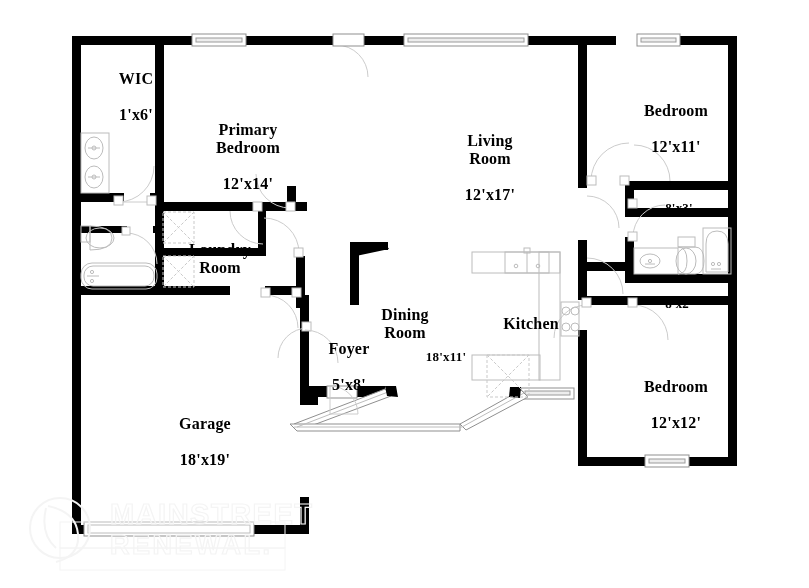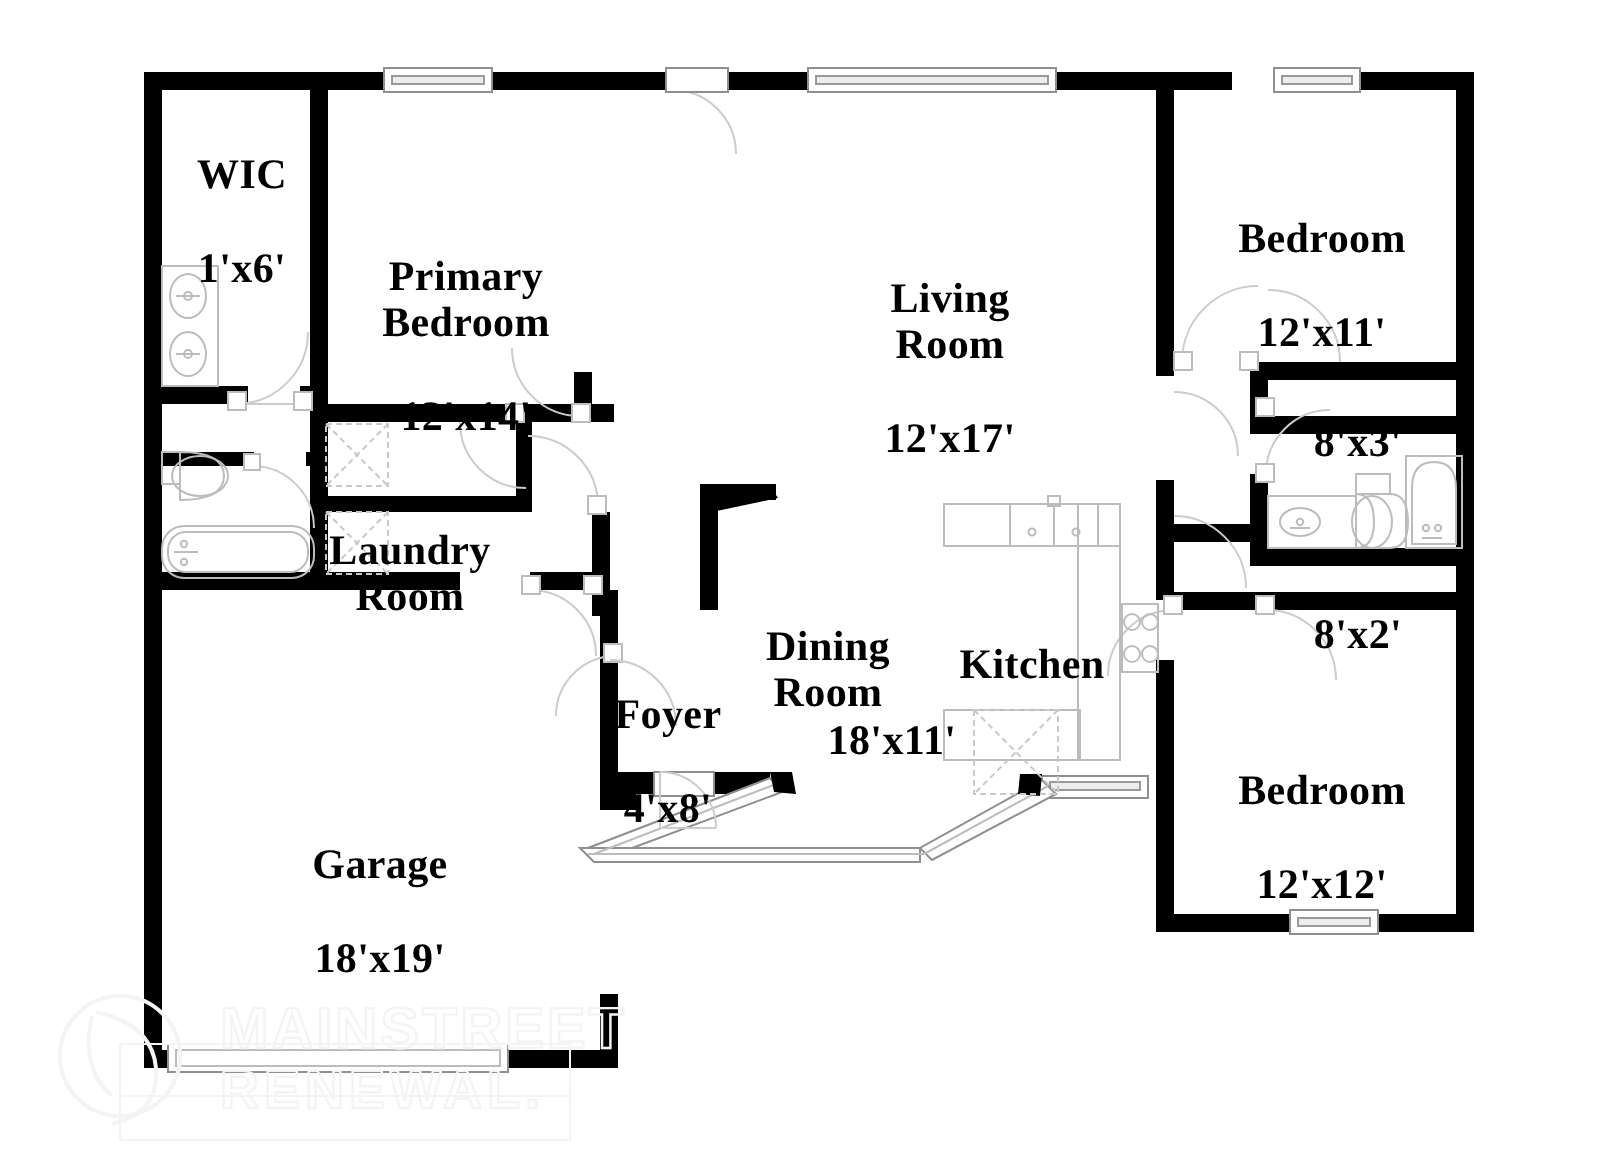--- a/index.html
+++ b/index.html
@@ -30,22 +30,22 @@
     font-family: "Liberation Serif", "DejaVu Serif", serif;
     font-weight: bold;
     color: #000000;
     line-height: 1.12;
     white-space: pre-line;
     letter-spacing: 0.2px;
     pointer-events: none;
   }
   .room-label .rl-name { display: block; }
   .room-label .rl-dim  { display: block; }
-  .sz-16 { font-size: 21px; }
-  .dim-only { font-size: 21px; }
+  .sz-16 { font-size: 16px; padding-left: 15px; }
+  .dim-only { font-size: 13px; }
 
   
   #watermark {
     position: absolute;
     left: 22px;
     top: 478px;
     width: 300px;
     height: 100px;
     pointer-events: none;
   }
@@ -327,35 +327,35 @@
   <div class="room-label sz-16" style="left:81px; top:52px; width:80px;">
     <span class="rl-name">WIC</span>
     <span class="rl-dim">1'x6'</span>
   </div>
 
   <div class="room-label sz-16" style="left:173px; top:103px; width:120px;text-align:center;">
     <span class="rl-name"><span style="display:block">Primary</span><span style="display:block">Bedroom</span></span>
     <span class="rl-dim">12'x14'</span>
   </div>
 
-  <div class="room-label sz-16" style="left:150px; top:240px; width:110px;">
+  <div class="room-label sz-16" style="left:150px; top:223px; width:110px;">
     <span class="rl-name"><span style="display:block">Laundry</span><span style="display:block">Room</span></span>
   </div>
 
   <div class="room-label sz-16" style="left:130px; top:397px; width:120px;">
     <span class="rl-name">Garage</span>
     <span class="rl-dim">18'x19'</span>
   </div>
 
   <div class="room-label sz-16" style="left:294px; top:322px; width:80px;">
     <span class="rl-name">Foyer</span>
-    <span class="rl-dim">4'x8'</span>
-  </div>
-
-  <div class="room-label sz-16" style="left:374px; top:288px; width:80px;">
+    <span class="rl-dim">5'x8'</span>
+  </div>
+
+  <div class="room-label sz-16" style="left:350px; top:288px; width:80px;">
     <span class="rl-name"><span style="display:block">Dining</span><span style="display:block">Room</span></span>
   </div>
   <div class="room-label dim-only" style="left:406px; top:335px; width:80px;">
     <span>18'x11'</span>
   </div>
 
   <div class="room-label sz-16" style="left:432px; top:114px; width:86px;">
     <span class="rl-name"><span style="display:block">Living</span><span style="display:block">Room</span></span>
     <span class="rl-dim">12'x17'</span>
   </div>

